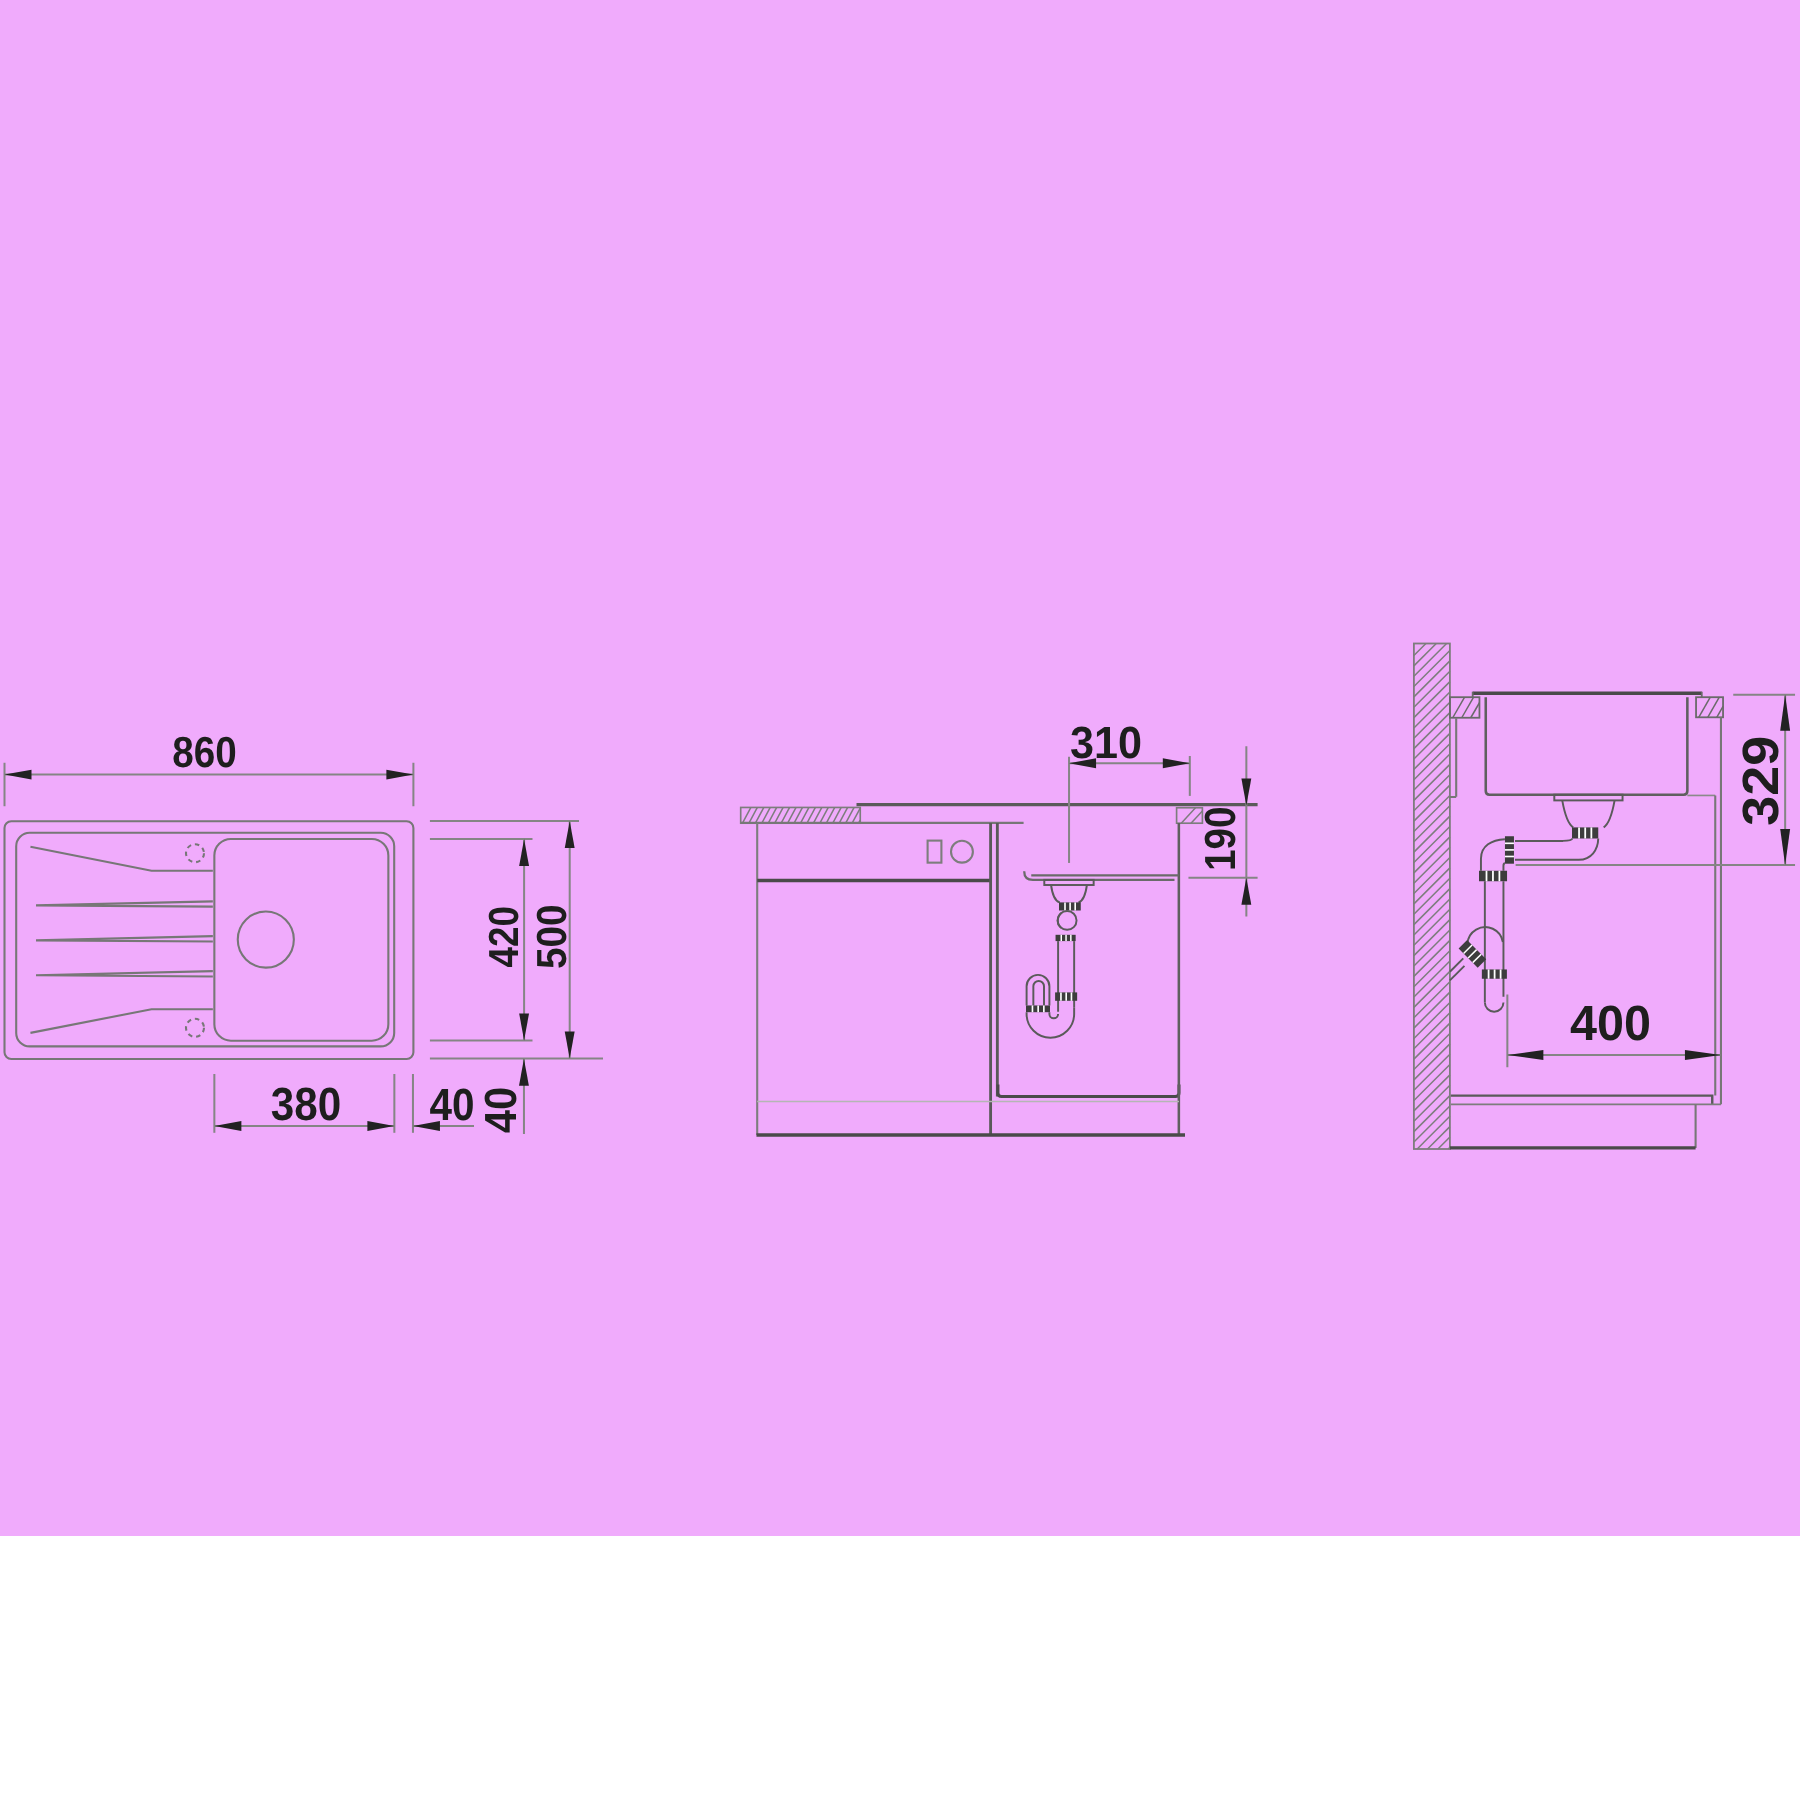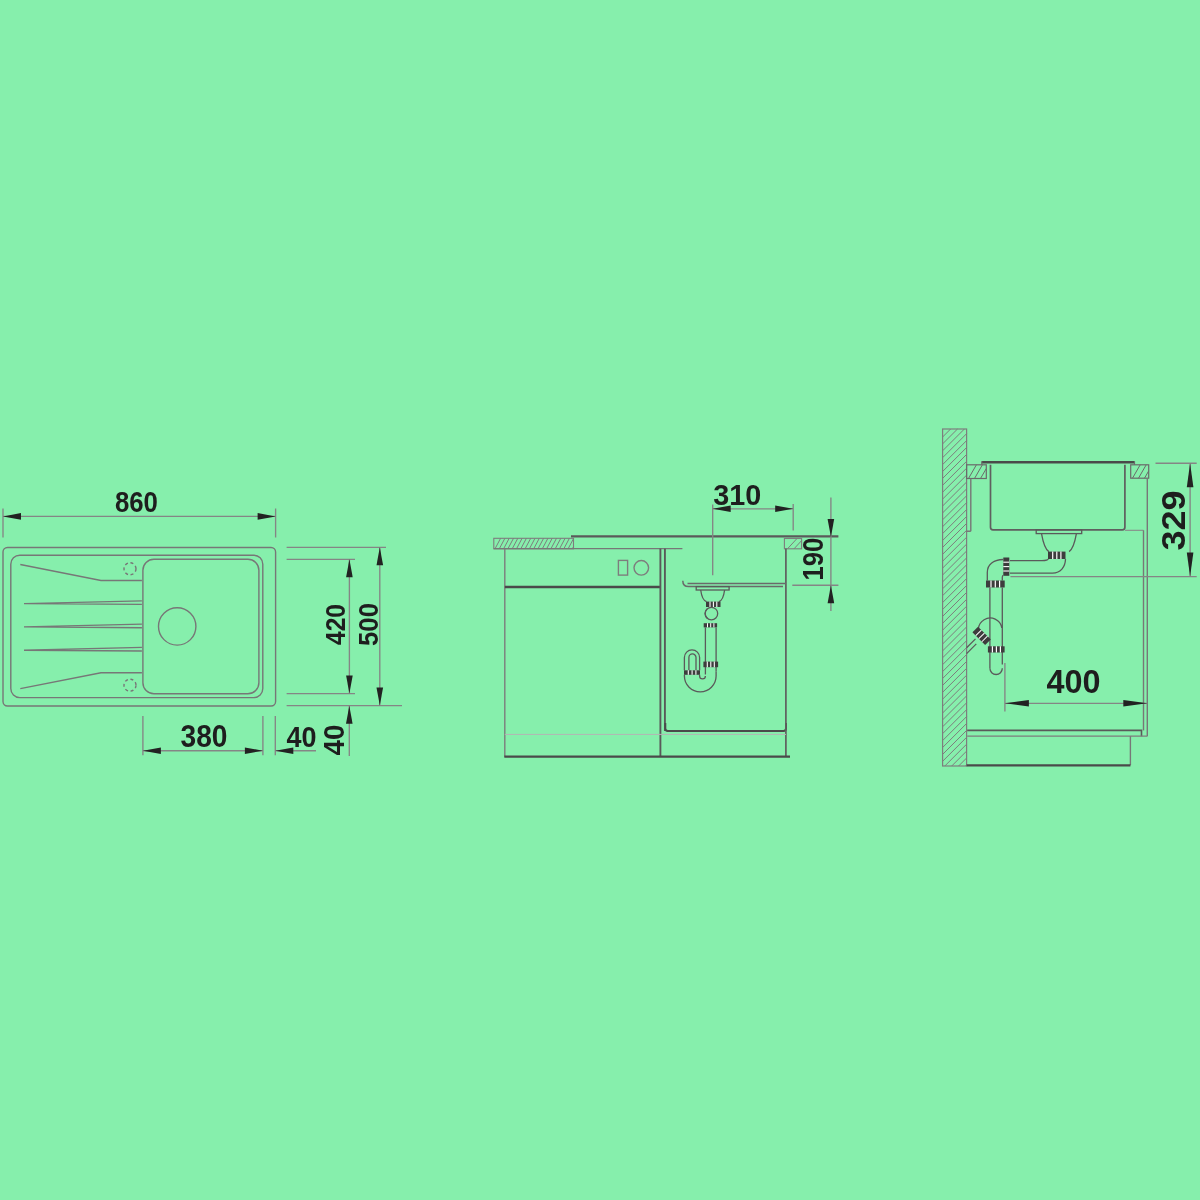--- a/index.html
+++ b/index.html
@@ -1,16 +1,16 @@
 <!DOCTYPE html>
 <html><head>
 <meta charset="utf-8">
 <style>
   html,body{margin:0;padding:0;background:#ffffff;}
-  .page{width:1200px;height:1200px;position:relative;background:#86efac;overflow:hidden;}
+  .page{width:1200px;height:1024px;position:relative;background:#f0abfc;overflow:hidden;}
   svg{position:absolute;top:0;left:0;filter:grayscale(1);}
   text{font-family:"Liberation Sans",sans-serif;font-weight:bold;fill:#1e1e1e;}
 </style>
 </head>
 <body>
 <div class="page">
 <svg width="1200" height="1200" viewBox="0 0 1200 1200">
 <defs></defs>
 
 <g id="topview" fill="none" stroke="#777777" stroke-width="1.4">

